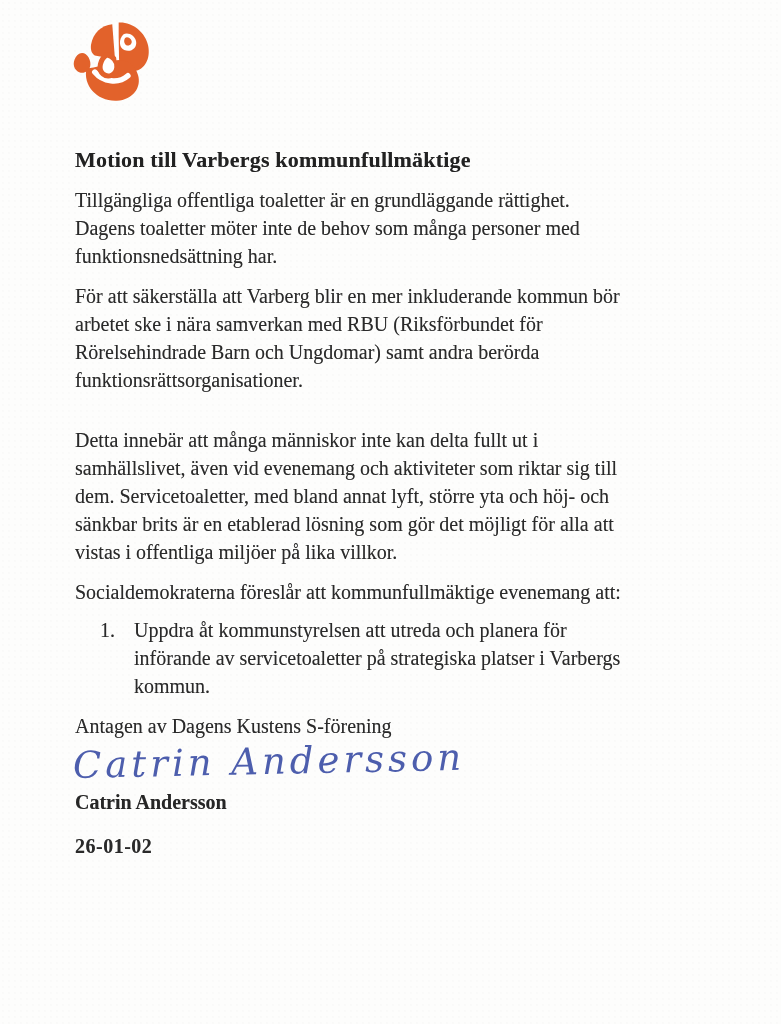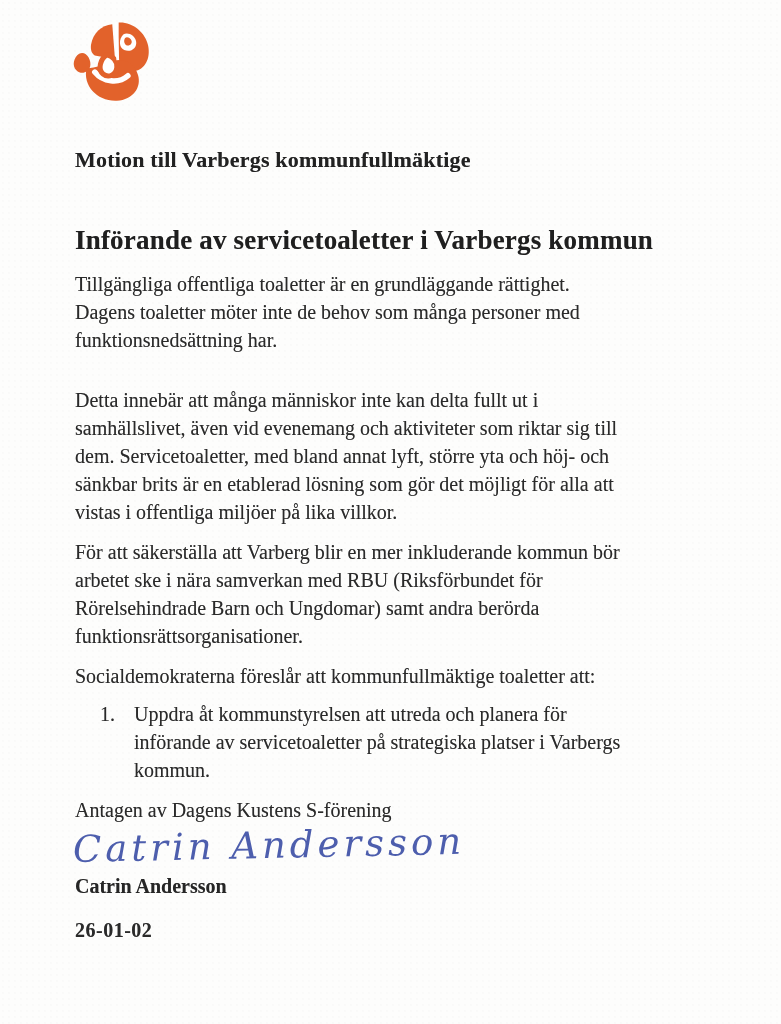--- a/index.html
+++ b/index.html
@@ -126,38 +126,37 @@
       <path fill="#E2622B" d="M11,41 C5,45 3,54 8,59 C13,64 21,62 23,55 C25,47 18,37 11,41 Z"></path>
       <path fill="#E2622B" d="M19,57 C15,76 31,93 52,92 C70,91 79,77 75,64 C72,53 61,47 53,48 C40,53 29,56 19,57 Z"></path>
       <path fill="none" stroke="#FFFFFF" stroke-width="6" stroke-linecap="round" d="M28,61 C37,72 54,74 64,65"></path>
       <path fill="#FFFFFF" stroke="#E2622B" stroke-width="5.5" d="M41,42 C34,47 31,58 37,63 C43,68 51,64 52,56 C53,49 47,43 41,42 Z"></path>
       <path fill="none" stroke="#FFFFFF" stroke-width="3" d="M51,7 L53,48"></path>
     </svg>
   </div>
 
   <h2 class="doc-header">Motion till Varbergs kommunfullmäktige</h2>
 
-  <h1 class="doc-title">Införande av servicetoaletter i Varbergs kommun</h1>
 
   <p class="body-para first">Tillgängliga offentliga toaletter är en grundläggande rättighet.
 Dagens toaletter möter inte de behov som många personer med
 funktionsnedsättning har.</p>
+
+  <p class="body-para tight">För att säkerställa att Varberg blir en mer inkluderande kommun bör
+arbetet ske i nära samverkan med RBU (Riksförbundet för
+Rörelsehindrade Barn och Ungdomar) samt andra berörda
+funktionsrättsorganisationer.</p>
 
   <p class="body-para">Detta innebär att många människor inte kan delta fullt ut i
 samhällslivet, även vid evenemang och aktiviteter som riktar sig till
 dem. Servicetoaletter, med bland annat lyft, större yta och höj- och
 sänkbar brits är en etablerad lösning som gör det möjligt för alla att
 vistas i offentliga miljöer på lika villkor.</p>
 
-  <p class="body-para tight">För att säkerställa att Varberg blir en mer inkluderande kommun bör
-arbetet ske i nära samverkan med RBU (Riksförbundet för
-Rörelsehindrade Barn och Ungdomar) samt andra berörda
-funktionsrättsorganisationer.</p>
-
-  <p class="body-para tight">Socialdemokraterna föreslår att kommunfullmäktige toaletter att:</p>
+  <p class="body-para tight">Socialdemokraterna föreslår att kommunfullmäktige evenemang att:</p>
 
   <ol class="proposal-list">
     <li class="proposal-item">
       <span class="li-num">1.</span>
       <span class="li-text">Uppdra åt kommunstyrelsen att utreda och planera för
 införande av servicetoaletter på strategiska platser i Varbergs
 kommun.</span>
     </li>
   </ol>
 

